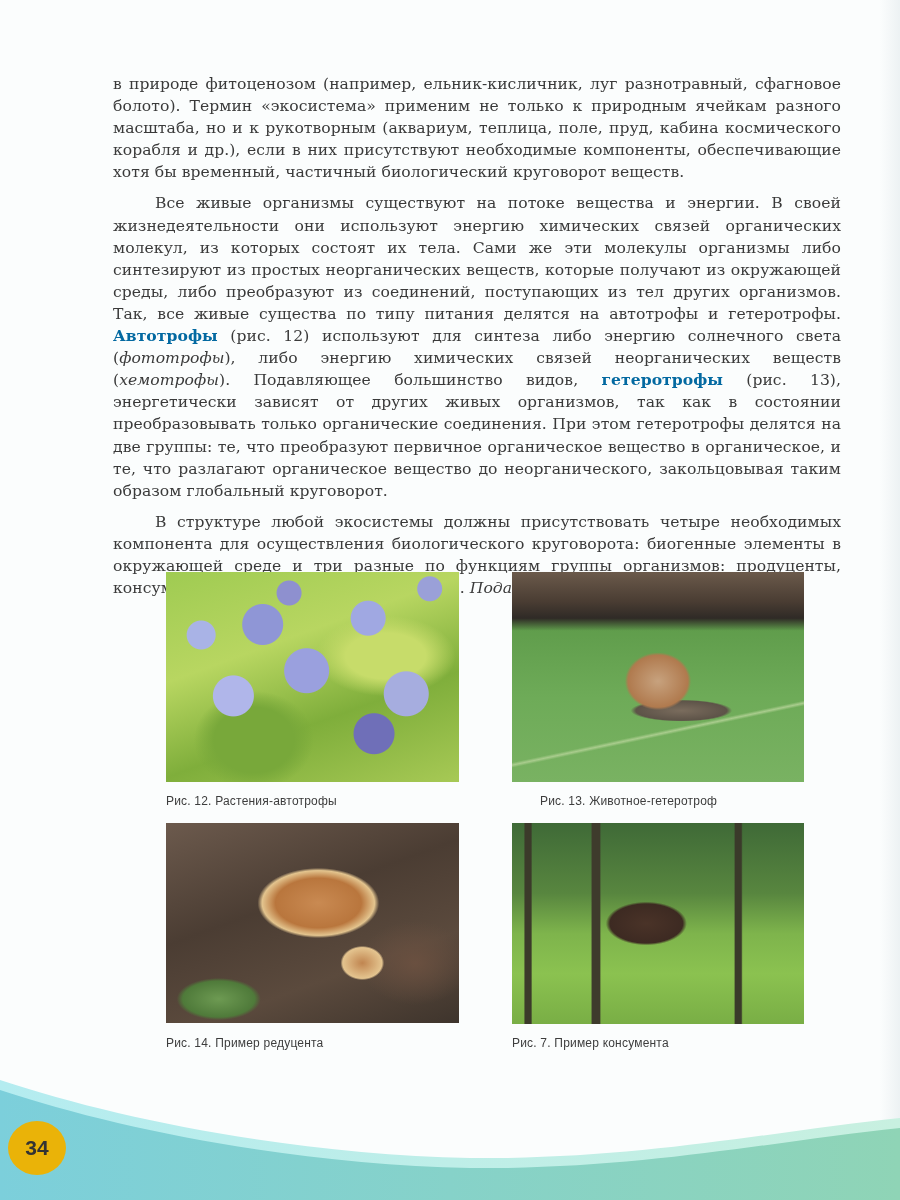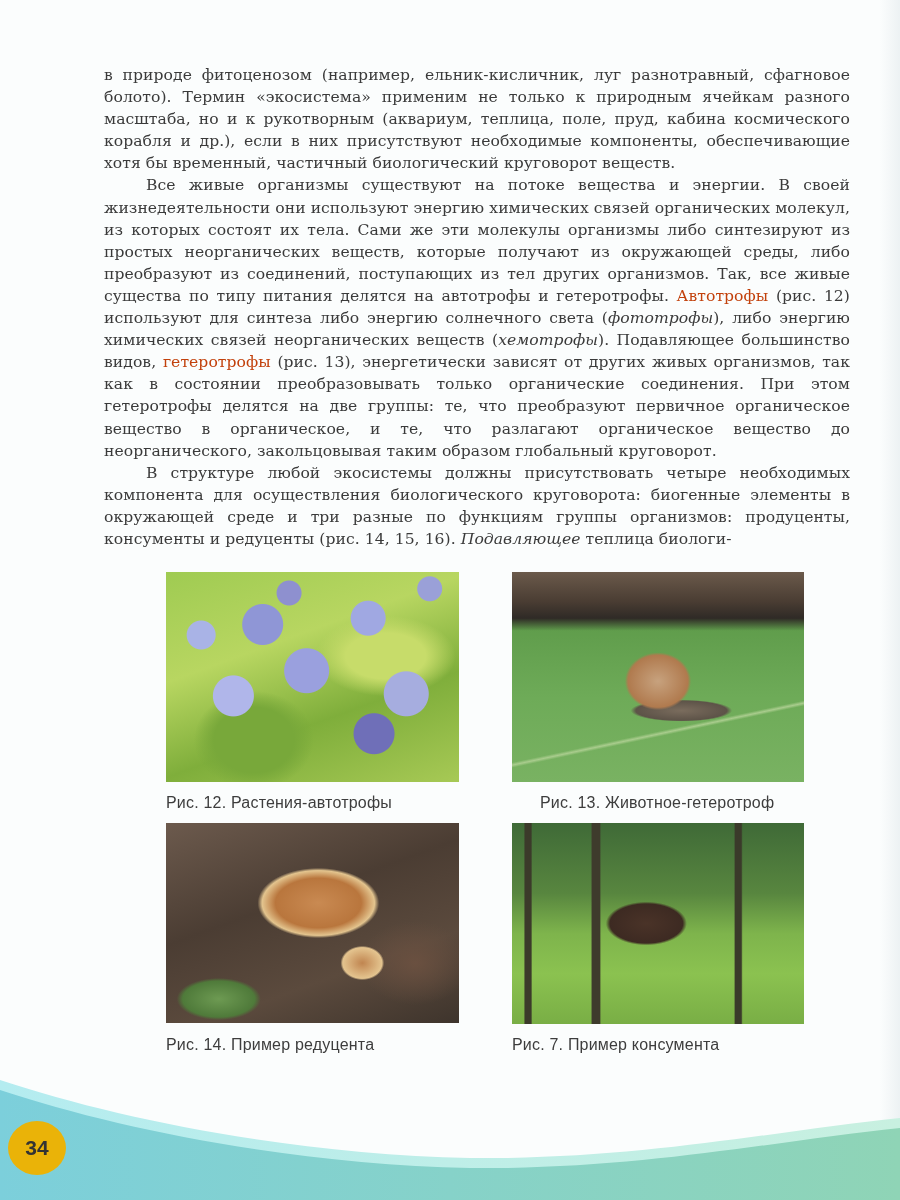--- a/index.html
+++ b/index.html
@@ -17,36 +17,36 @@
   .text-block {
     position: absolute;
     left: 104px;
     top: 64px;
     width: 746px;
     font-size: 15.6px;
     line-height: 22.1px;
     text-align: justify;
     letter-spacing: 0.05px;
   }
-  .text-block p { margin: 0; }
+  .text-block p { margin: 9px; }
   .text-block p.indent { text-indent: 42px; }
-  .text-block b { font-weight: normal; color: #c2410c; }
+  .text-block b { font-weight: bold; color: #0369a1; }
   .text-block i { font-style: italic; }
 
   .figure {
     position: absolute;
   }
   .photo {
     position: absolute;
     overflow: hidden;
   }
   .caption {
     position: absolute;
     font-family: "Liberation Sans", "DejaVu Sans", sans-serif;
-    font-size: 16px;
+    font-size: 12px;
     color: #3d3d3d;
     white-space: nowrap;
     letter-spacing: 0.2px;
   }
 
   
   #fig12 .photo {
     left: 166px; top: 572px; width: 293px; height: 210px;
     background:
       radial-gradient(circle at 12% 30%, #a9b3e6 0 14px, transparent 15px),

